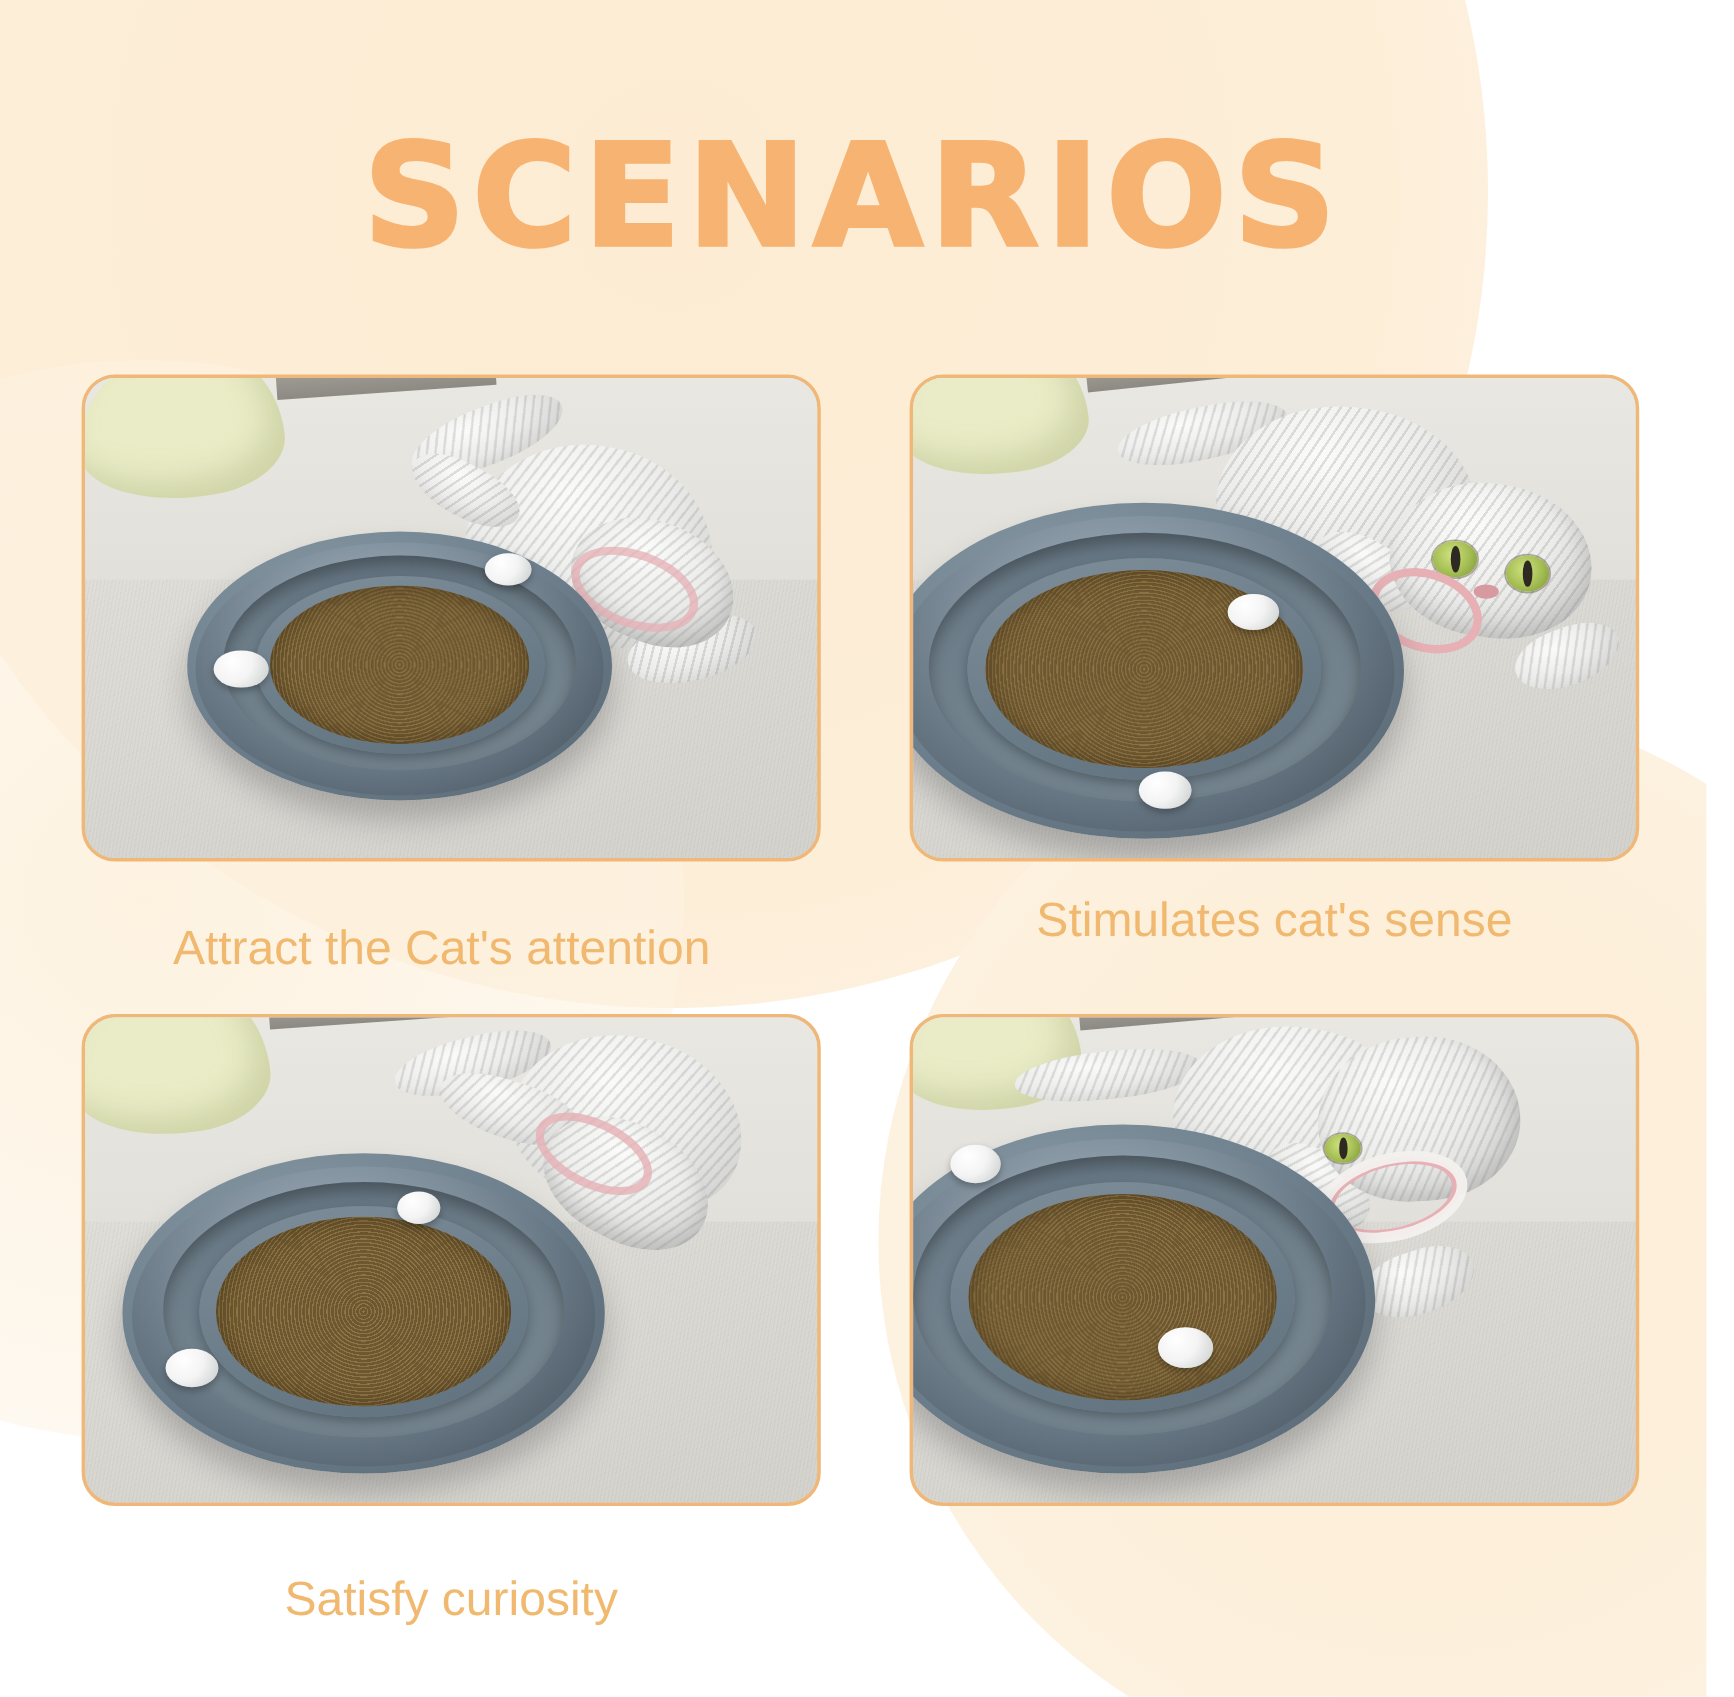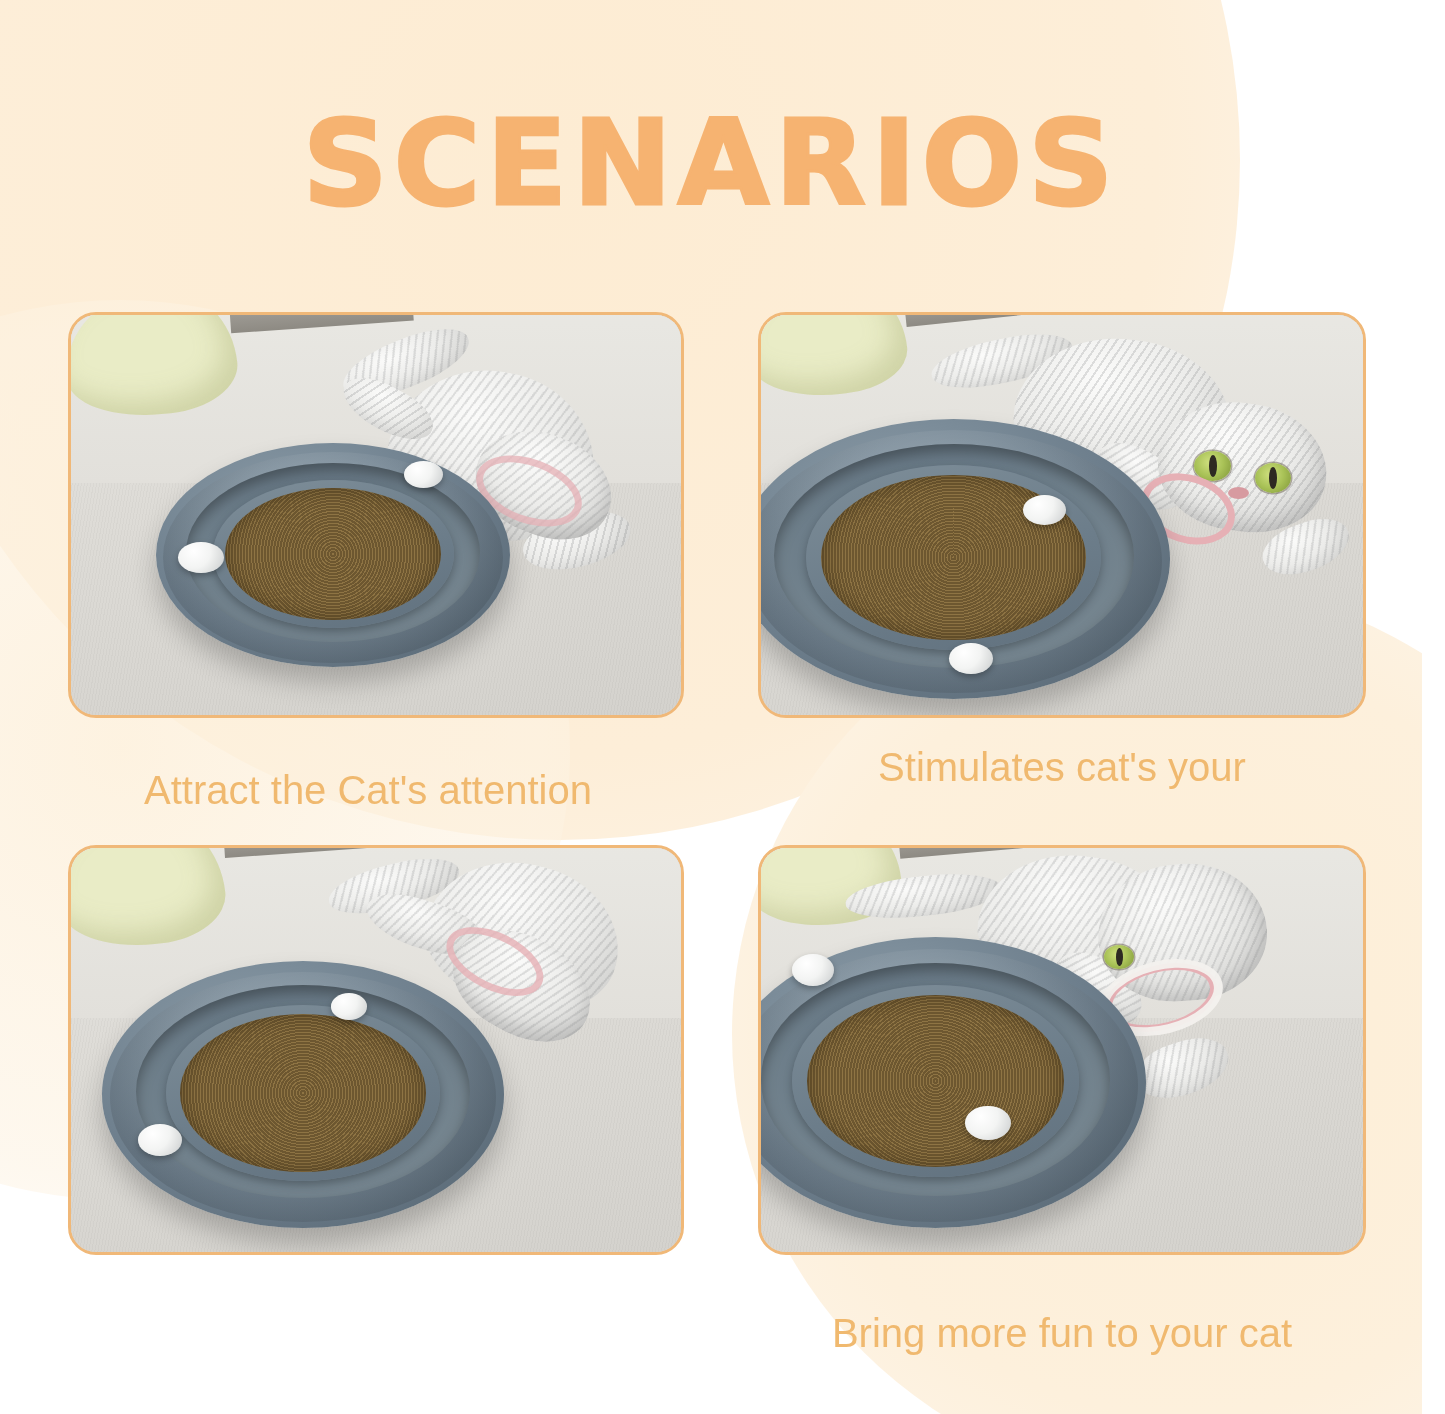--- a/index.html
+++ b/index.html
@@ -338,18 +338,18 @@
         <div class="toy-pad"></div>
         <div class="ball" style="left:16%;top:6%;width:10%;height:11%;"></div>
         <div class="ball" style="left:57%;top:58%;width:11%;height:12%;"></div>
       </div>
     </div>
   </div>
 
   <div class="caption cap-1">Attract the Cat's attention</div>
 
   <div class="caption cap-2">
-    <div>Stimulates cat's your</div>
-  </div>
-
-  <div class="caption cap-4">Bring more fun to your cat</div>
+    <div>Stimulates cat's sense</div>
+  </div>
+
+  <div class="caption cap-3">Satisfy curiosity</div>
 
 </div>
 
 </body></html>

